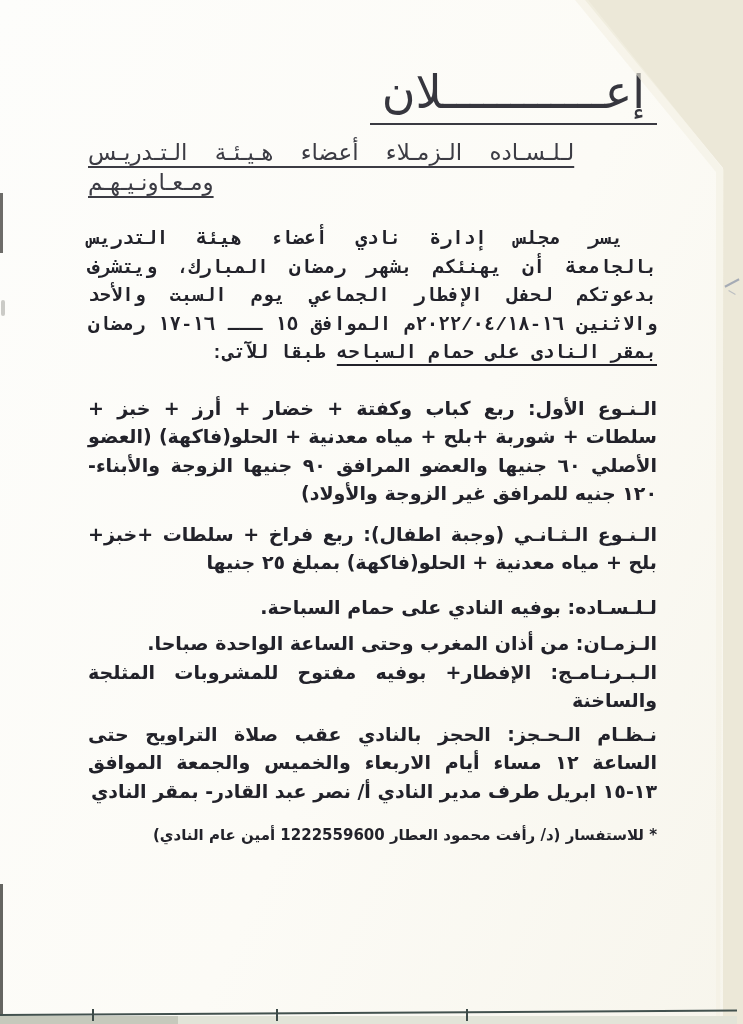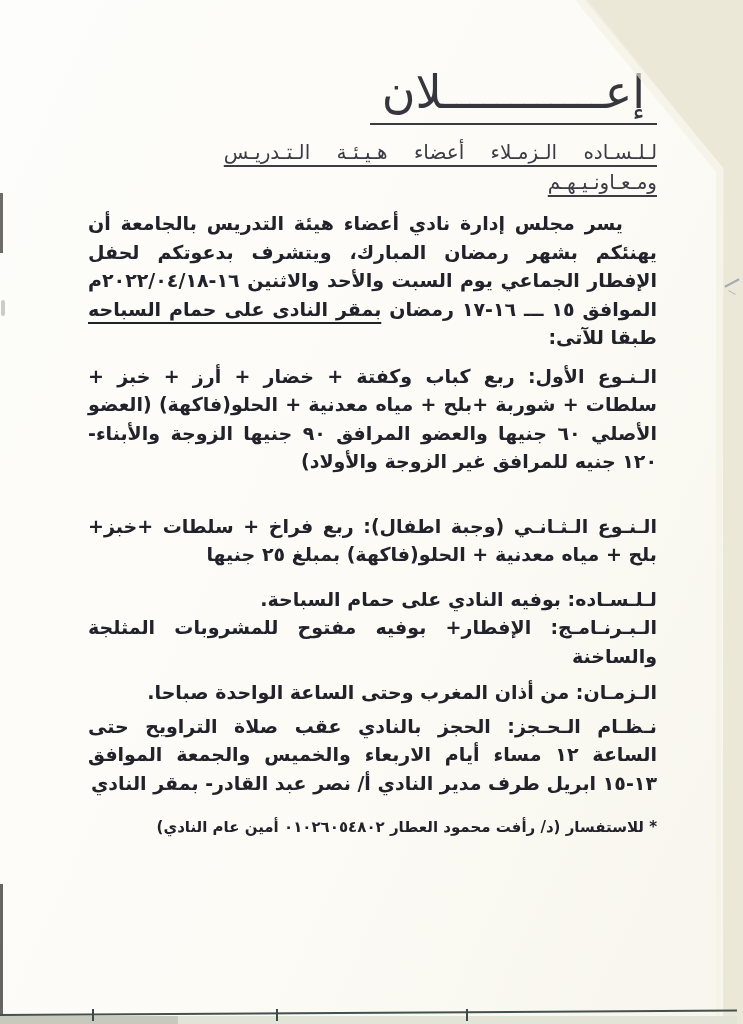--- a/index.html
+++ b/index.html
@@ -103,45 +103,45 @@
     display: inline-block;
     font-size: 46px;
     line-height: 52px;
     font-weight: 400;
     color: #36363e;
     padding: 0 12px 5px 12px;
     border-bottom: 2px solid #3a3a42;
   }
   .subtitle {
     margin-top: 12px;
-    text-align: right;
-    font-size: 20px;
+    text-align: left;
+    font-size: 23px;
     line-height: 30px;
     font-weight: 400;
     color: #3c3c44;
   }
   .subtitle .sub1 { word-spacing: 20px; }
   .subtitle .underlined,
   .u {
     text-decoration: underline;
     text-decoration-thickness: 1.5px;
     text-underline-offset: 6px;
   }
   p.para {
     margin: 0;
     font-size: 19px;
     line-height: 28.5px;
     font-weight: 700;
     text-align: justify;
     color: #22222a;
   }
-  p.intro { margin-top: 12px; text-indent: 34px; }
+  p.intro { margin-top: 28px; text-indent: 34px; font-family: Liberation Mono, monospace; }
   p.meals-header { margin-top: 8px; }
-  p.sec0 { margin-top: 10px; }
-  p.sec1 { margin-top: 36px; }
+  p.sec0 { margin-top: 26px; }
+  p.sec1 { margin-top: 12px; }
   p.sec2 { margin-top: 16px; }
   p.sec3 { margin-top: 8px; }
   p.sec4 { margin-top: 0; }
   p.sec5 { margin-top: 5px; }
   p.footnote {
     margin-top: 18px;
     font-size: 15px;
     line-height: 24px;
     text-align: right;
   }
@@ -164,27 +164,27 @@
 
     <p class="para intro"><span>يسر مجلس إدارة نادي أعضاء هيئة التدريس بالجامعة أن يهنئكم بشهر رمضان المبارك، ويتشرف بدعوتكم لحفل الإفطار الجماعي يوم السبت والأحد والاثنين ١٦-٢٠٢٢/٠٤/١٨م الموافق ١٥ ـــ ١٦-١٧ رمضان </span><span class="u">بمقر النادى على حمام السباحه</span><span> طبقا للآتى:</span></p>
 
 
     <p class="para sec0"><span>الـنـوع الأول:</span> <span>ربع كباب وكفتة + خضار + أرز + خبز + سلطات + شوربة +بلح + مياه معدنية + الحلو(فاكهة) (العضو الأصلي ٦٠ جنيها والعضو المرافق ٩٠ جنيها الزوجة والأبناء- ١٢٠ جنيه للمرافق غير الزوجة والأولاد)</span></p>
 
     <p class="para sec1"><span>الـنـوع الـثـانـي (وجبة اطفال):</span> <span>ربع فراخ + سلطات +خبز+ بلح + مياه معدنية + الحلو(فاكهة) بمبلغ ٢٥ جنيها</span></p>
 
     <p class="para sec2"><span>لـلـسـاده:</span> <span>بوفيه النادي على حمام السباحة.</span></p>
 
+    <p class="para sec3"><span>الـزمـان:</span> <span>من أذان المغرب وحتى الساعة الواحدة صباحا.</span></p>
+
     <p class="para sec4"><span>الـبـرنـامـج:</span> <span>الإفطار+ بوفيه مفتوح للمشروبات المثلجة والساخنة</span></p>
 
-    <p class="para sec3"><span>الـزمـان:</span> <span>من أذان المغرب وحتى الساعة الواحدة صباحا.</span></p>
-
     <p class="para sec5"><span>نـظـام الـحـجز:</span> <span>الحجز بالنادي عقب صلاة التراويح حتى الساعة ١٢ مساء أيام الاربعاء والخميس والجمعة الموافق ١٣-١٥ ابريل طرف مدير النادي أ/ نصر عبد القادر- بمقر النادي</span></p>
 
-    <p class="para footnote">* للاستفسار (د/ رأفت محمود العطار ٠١٠٢٦٠٥٤٨٠٢ أمين عام النادي)</p>
+    <p class="para footnote">* للاستفسار (د/ رأفت محمود العطار 1222559600 أمين عام النادي)</p>
 
   </div>
 
   <div class="scanner-bg"></div>
   <div class="scanner-bg-soft"></div>
   <div class="pencil-mark"></div>
   <div class="pencil-mark2"></div>
   <div class="edge-line-a"></div>
   <div class="edge-line-b"></div>
   <div class="edge-smudge"></div>

